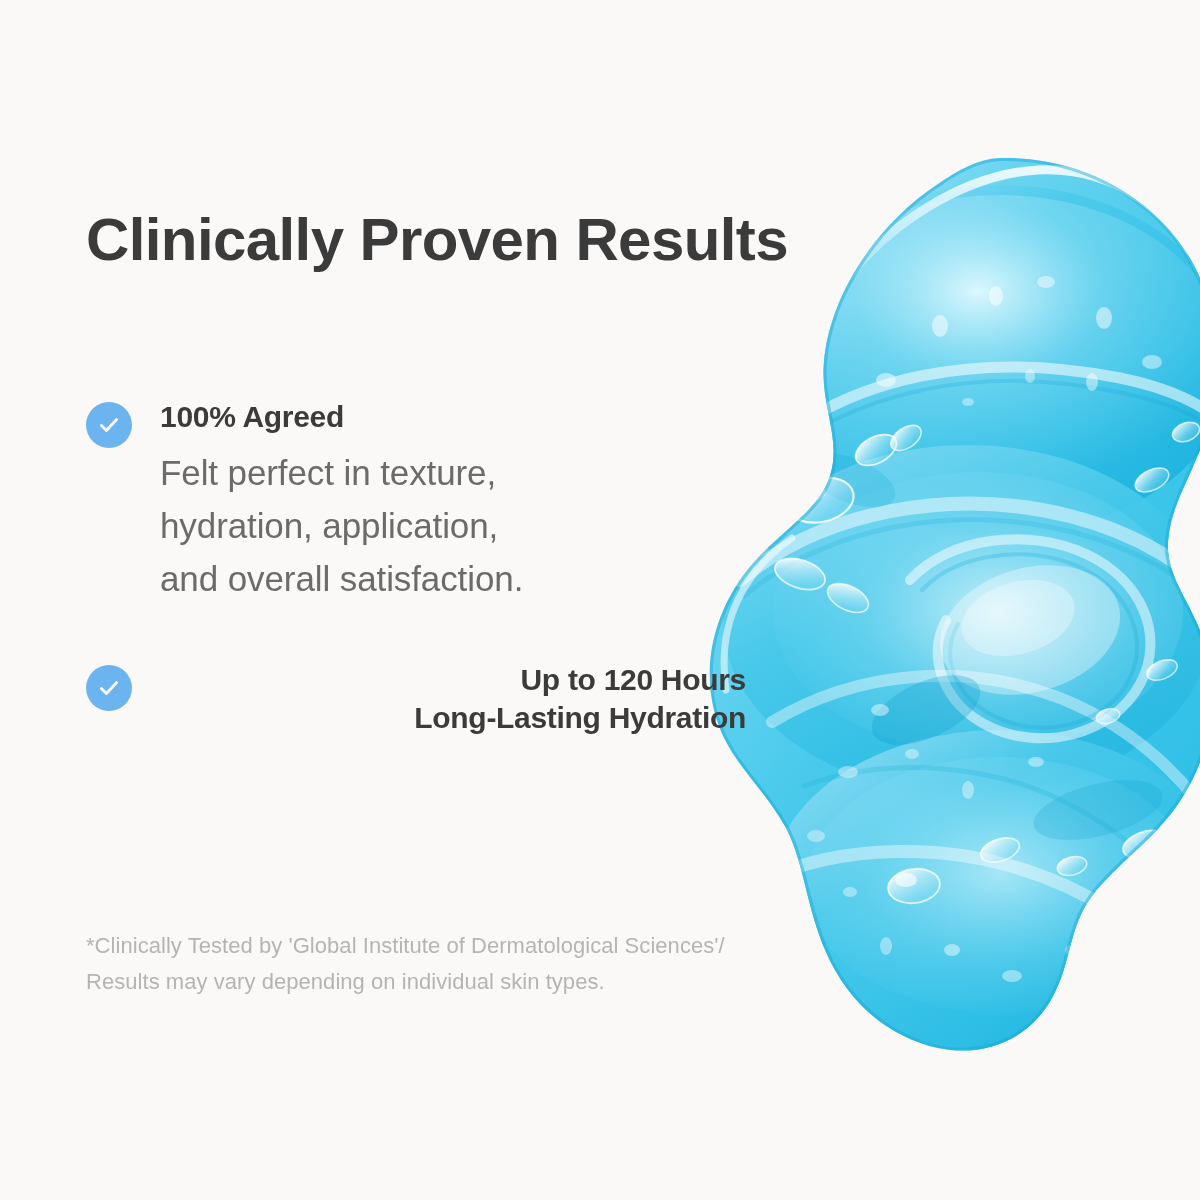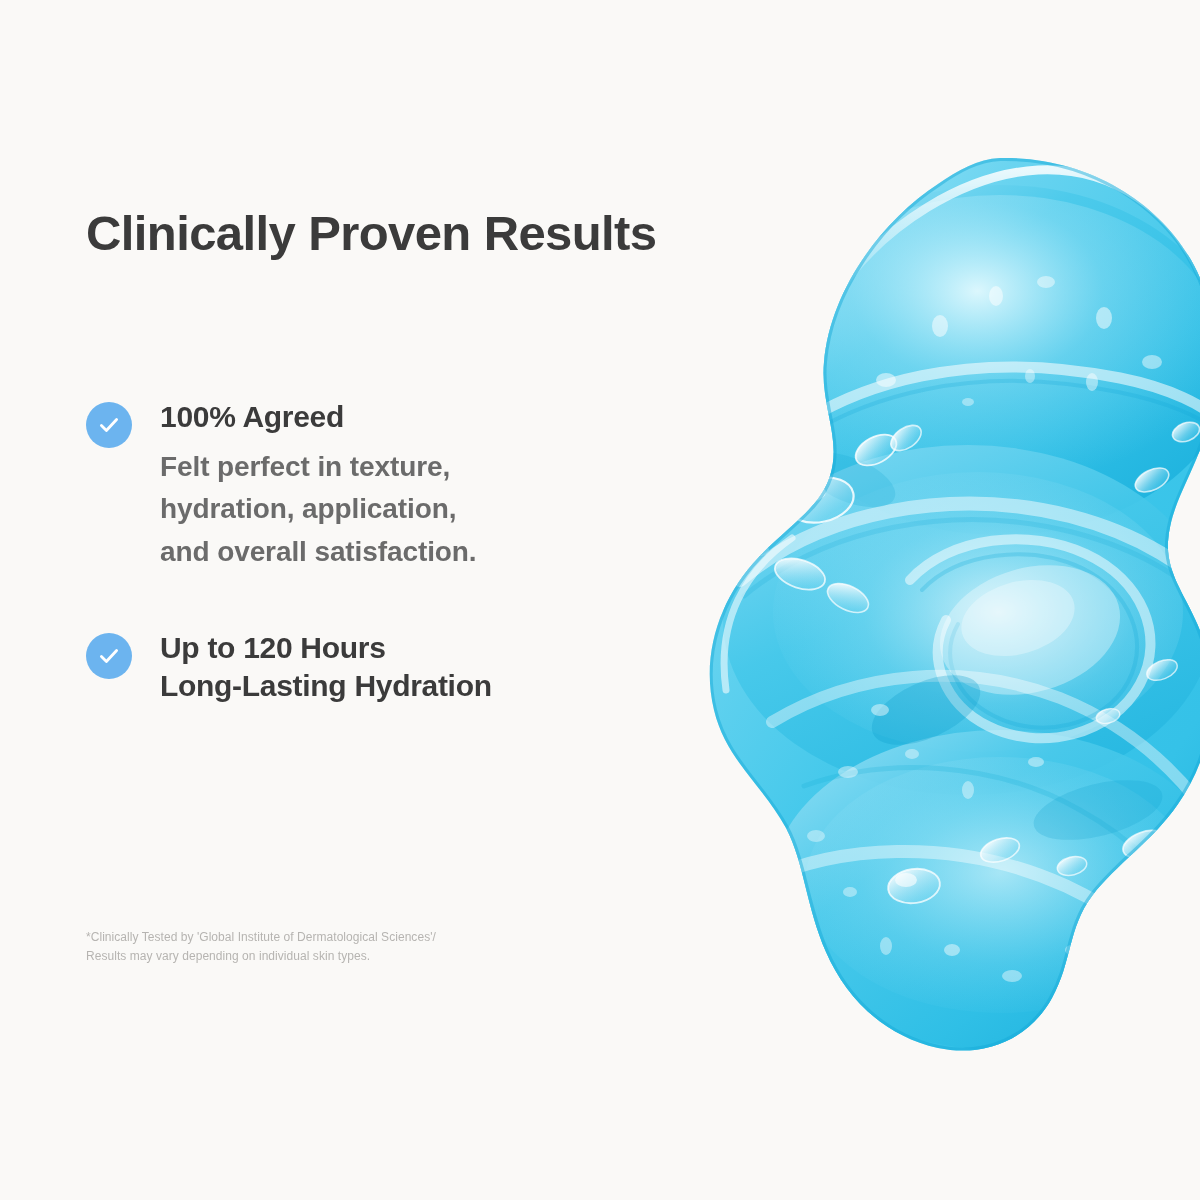--- a/index.html
+++ b/index.html
@@ -46,41 +46,41 @@
     top: 0;
     width: 700px;
     height: 1200px;
   }
 
   .headline {
     position: absolute;
     top: 206px;
     left: 0;
     margin: 0;
-    font-size: 49px;
+    font-size: 60px;
     line-height: 1.12;
     font-weight: 700;
     letter-spacing: -0.6px;
     color: #3b3b3b;
     white-space: nowrap;
   }
 
   .claims {
     position: absolute;
     top: 398px;
     left: 0;
     width: 660px;
   }
 
   .claim {
     position: relative;
     padding-left: 74px;
     margin-bottom: 56px;
   }
-  .claim:last-child { margin-bottom: 8px; }
+  .claim:last-child { margin-bottom: 8px; text-align: right; }
 
   .check-badge {
     position: absolute;
     left: 0;
     top: 4px;
     width: 46px;
     height: 46px;
     border-radius: 50%;
     background: #6cb4ef;
     display: flex;
@@ -98,34 +98,34 @@
     font-size: 30px;
     line-height: 1.26;
     font-weight: 700;
     letter-spacing: -0.3px;
     color: #3b3b3b;
     white-space: pre-line;
   }
 
   .claim-body {
     margin: 10px 0 0 0;
-    font-size: 28px;
+    font-size: 35px;
     line-height: 1.52;
-    font-weight: 700;
+    font-weight: 400;
     color: #6b6b6b;
     letter-spacing: -0.1px;
     white-space: pre-line;
   }
 
   .footnote {
     position: absolute;
     top: 928px;
     left: 0;
     margin: 0;
-    font-size: 12px;
+    font-size: 22px;
     line-height: 1.62;
     font-weight: 400;
     color: #b6b4b1;
     letter-spacing: 0.05px;
     white-space: pre-line;
   }
 </style>
 </head>
 <body>
 

